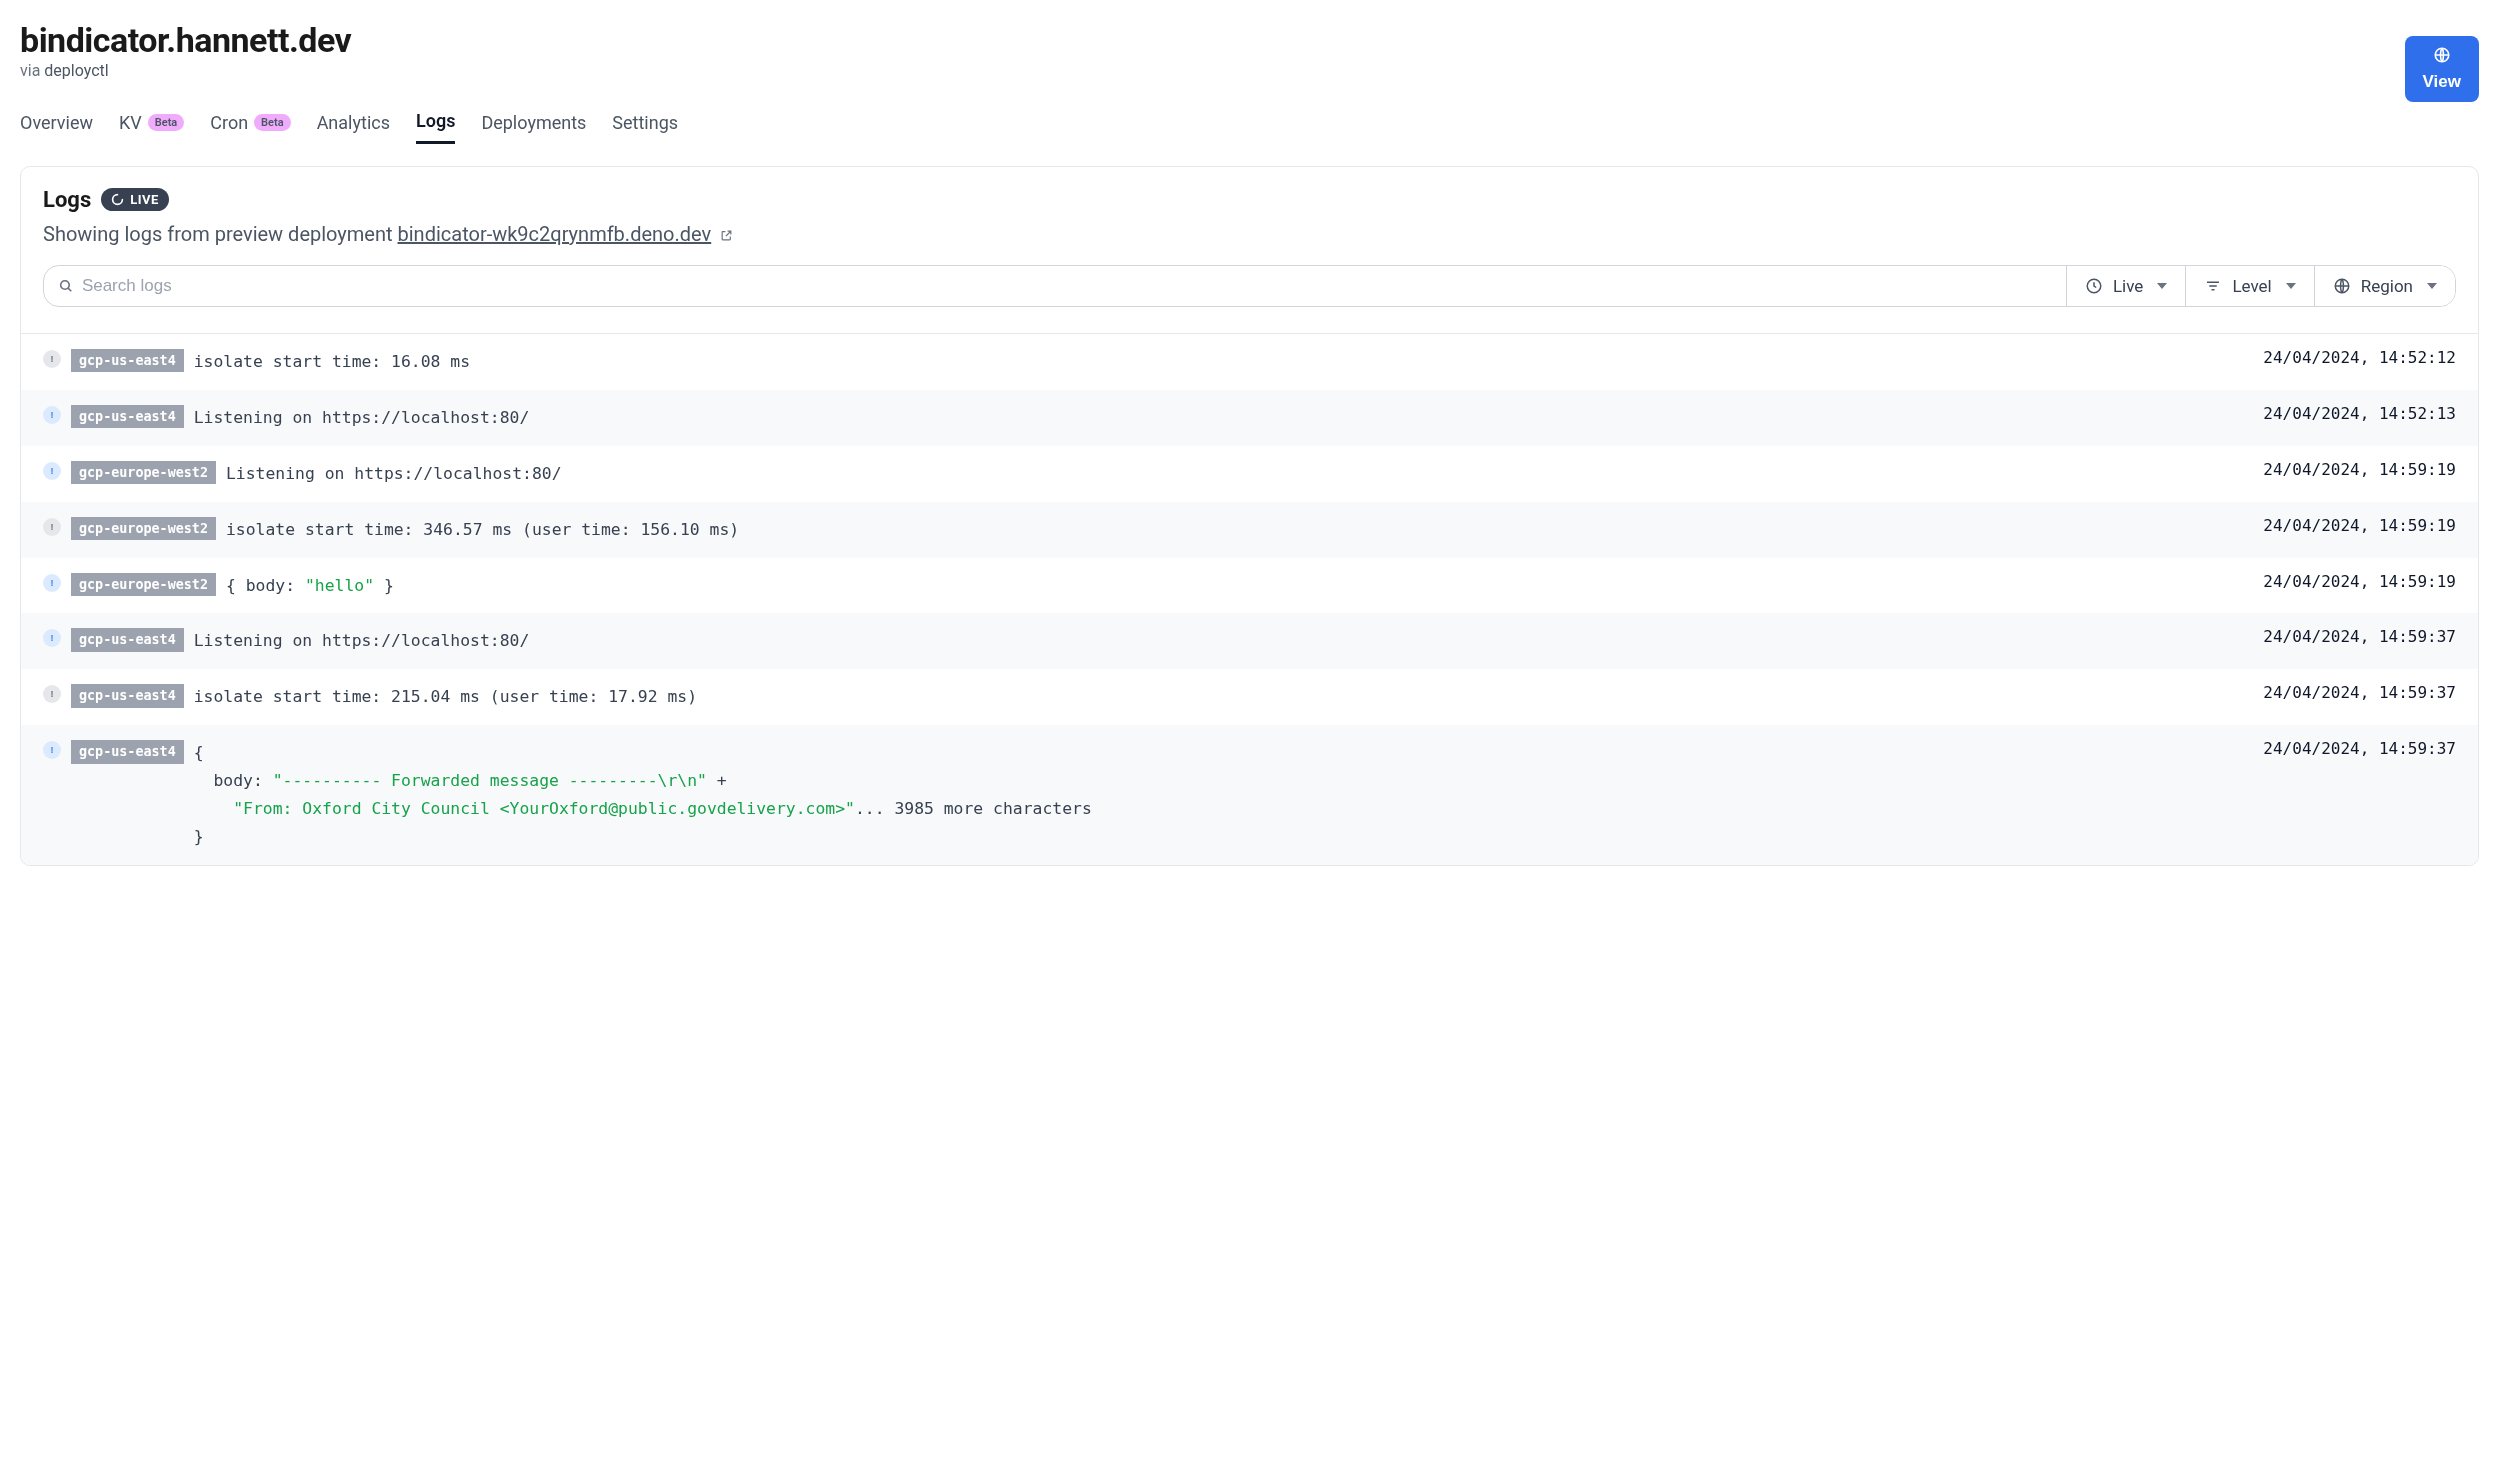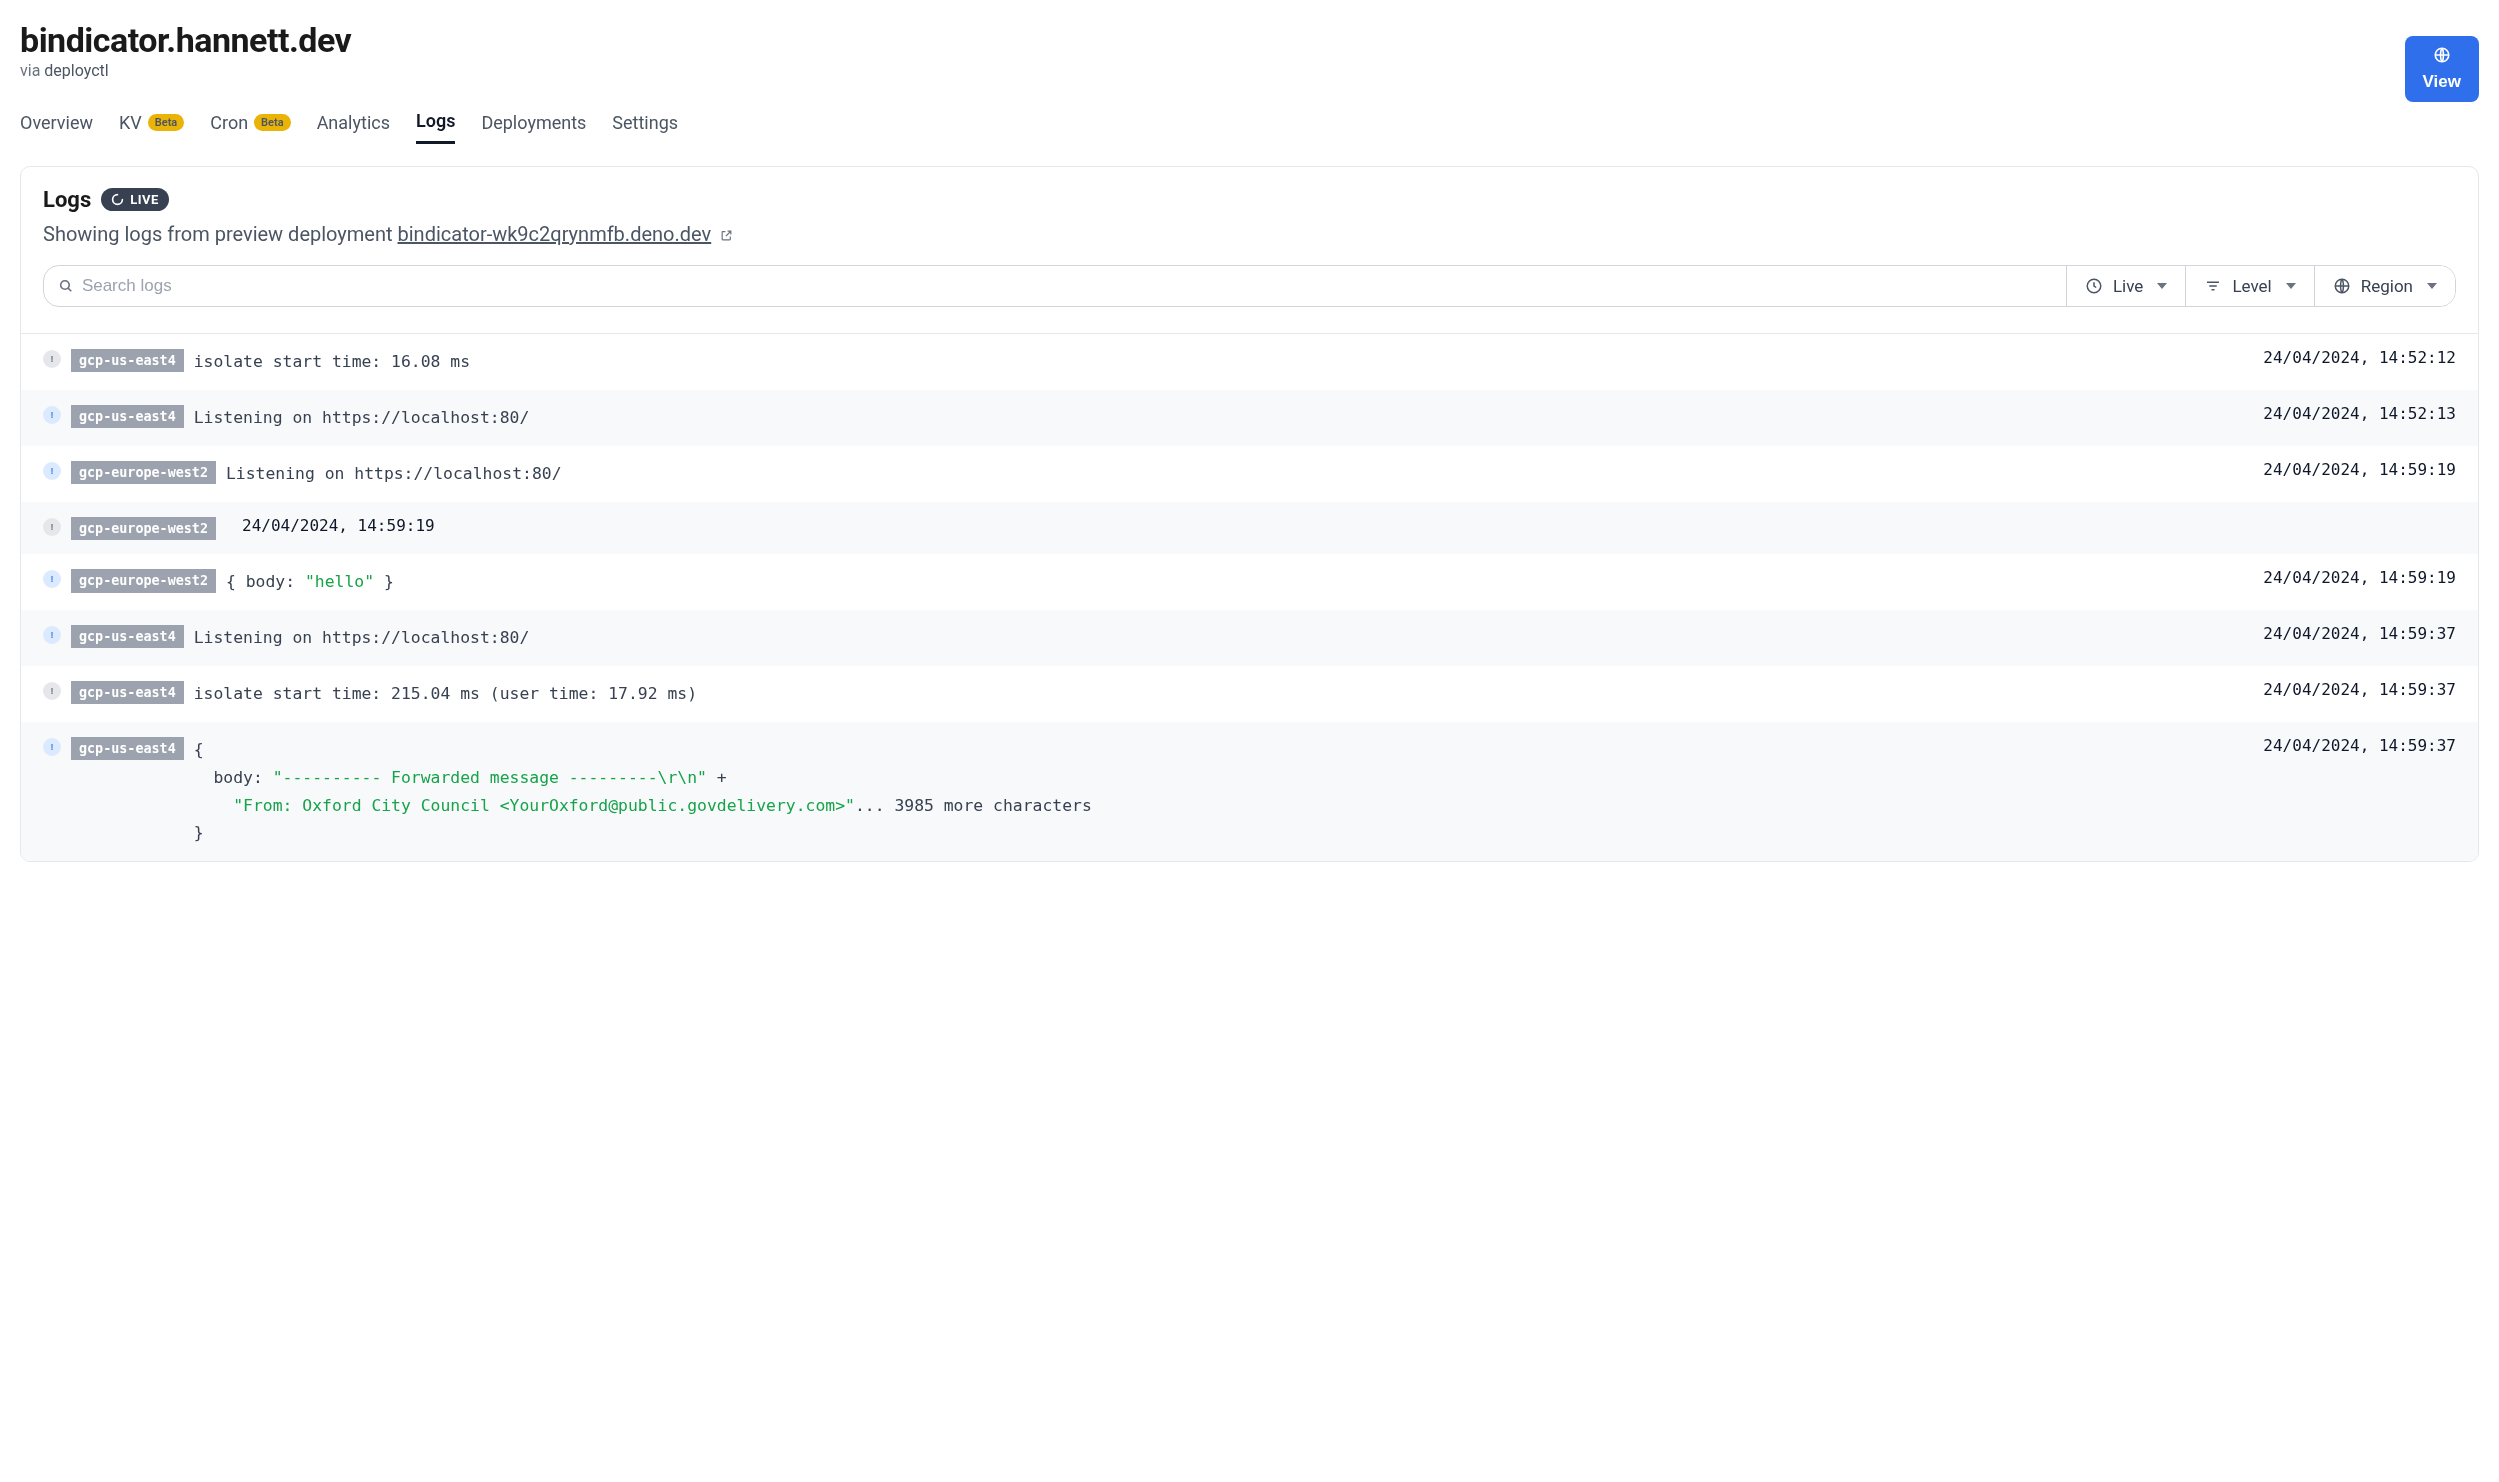--- a/index.html
+++ b/index.html
@@ -55,21 +55,21 @@
     display: inline-flex;
     align-items: center;
     gap: 6px;
   }
   .tab.active {
     color: #111827;
     font-weight: 600;
     border-bottom: 3px solid #111827;
   }
   .badge-beta {
-    background: #eab308;
+    background: #f0abfc;
     color: #4b5563;
     font-size: 11px;
     font-weight: 600;
     padding: 2px 7px;
     border-radius: 10px;
   }
   .panel {
     border: 1px solid #e5e7eb;
     border-radius: 10px;
     margin-top: 22px;
@@ -328,20 +328,21 @@
       </div>
       <div class="log-row">
         <div class="level-dot level-info">!</div>
         <div class="region-tag">gcp-europe-west2</div>
         <div class="log-msg">Listening on https://localhost:80/</div>
         <div class="log-ts">24/04/2024, 14:59:19</div>
       </div>
       <div class="log-row alt">
         <div class="level-dot level-debug">!</div>
         <div class="region-tag">gcp-europe-west2</div>
+        <div class="log-msg">isolate start time: 346.57 ms (user time: 156.10 ms)</div>
         <div class="log-ts">24/04/2024, 14:59:19</div>
       </div>
       <div class="log-row">
         <div class="level-dot level-info">!</div>
         <div class="region-tag">gcp-europe-west2</div>
         <div class="log-msg"><span>{ body: </span><span class="str">"hello"</span><span> }</span></div>
         <div class="log-ts">24/04/2024, 14:59:19</div>
       </div>
       <div class="log-row alt">
         <div class="level-dot level-info">!</div>

